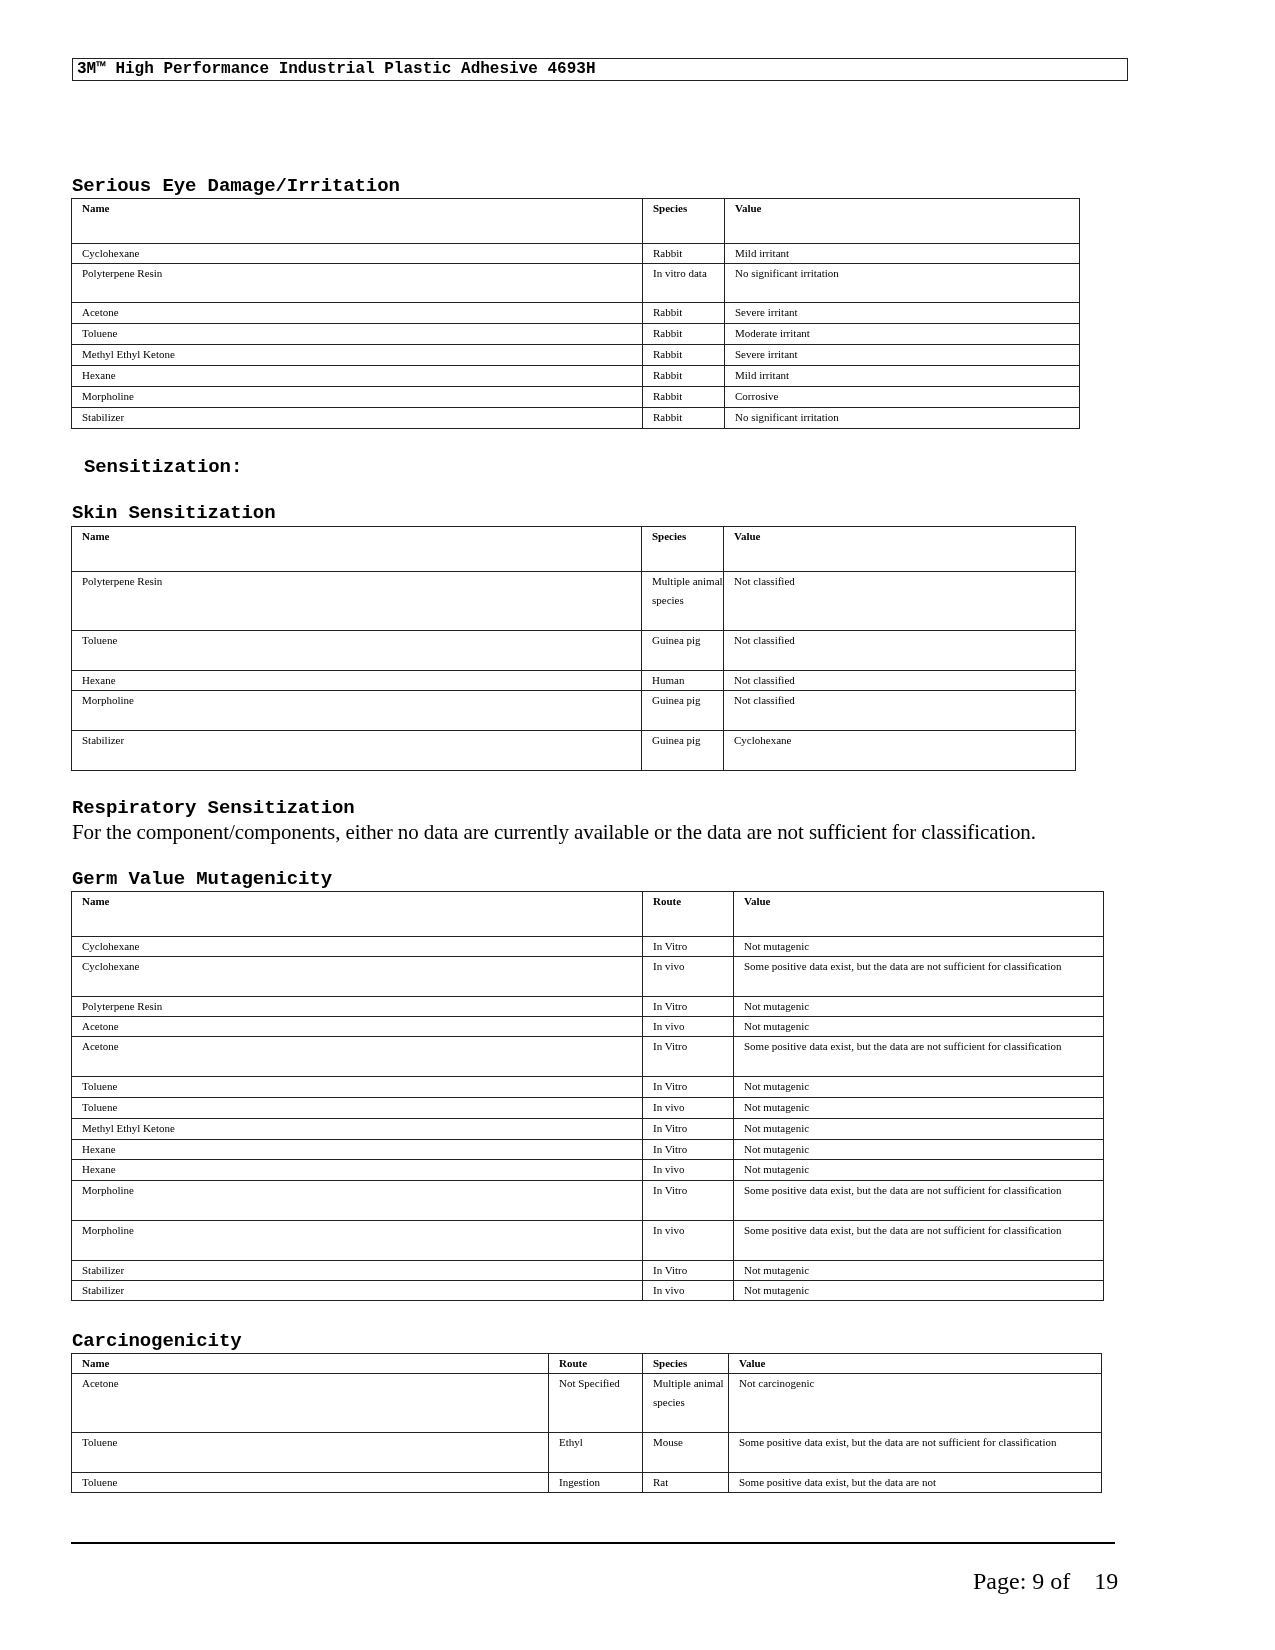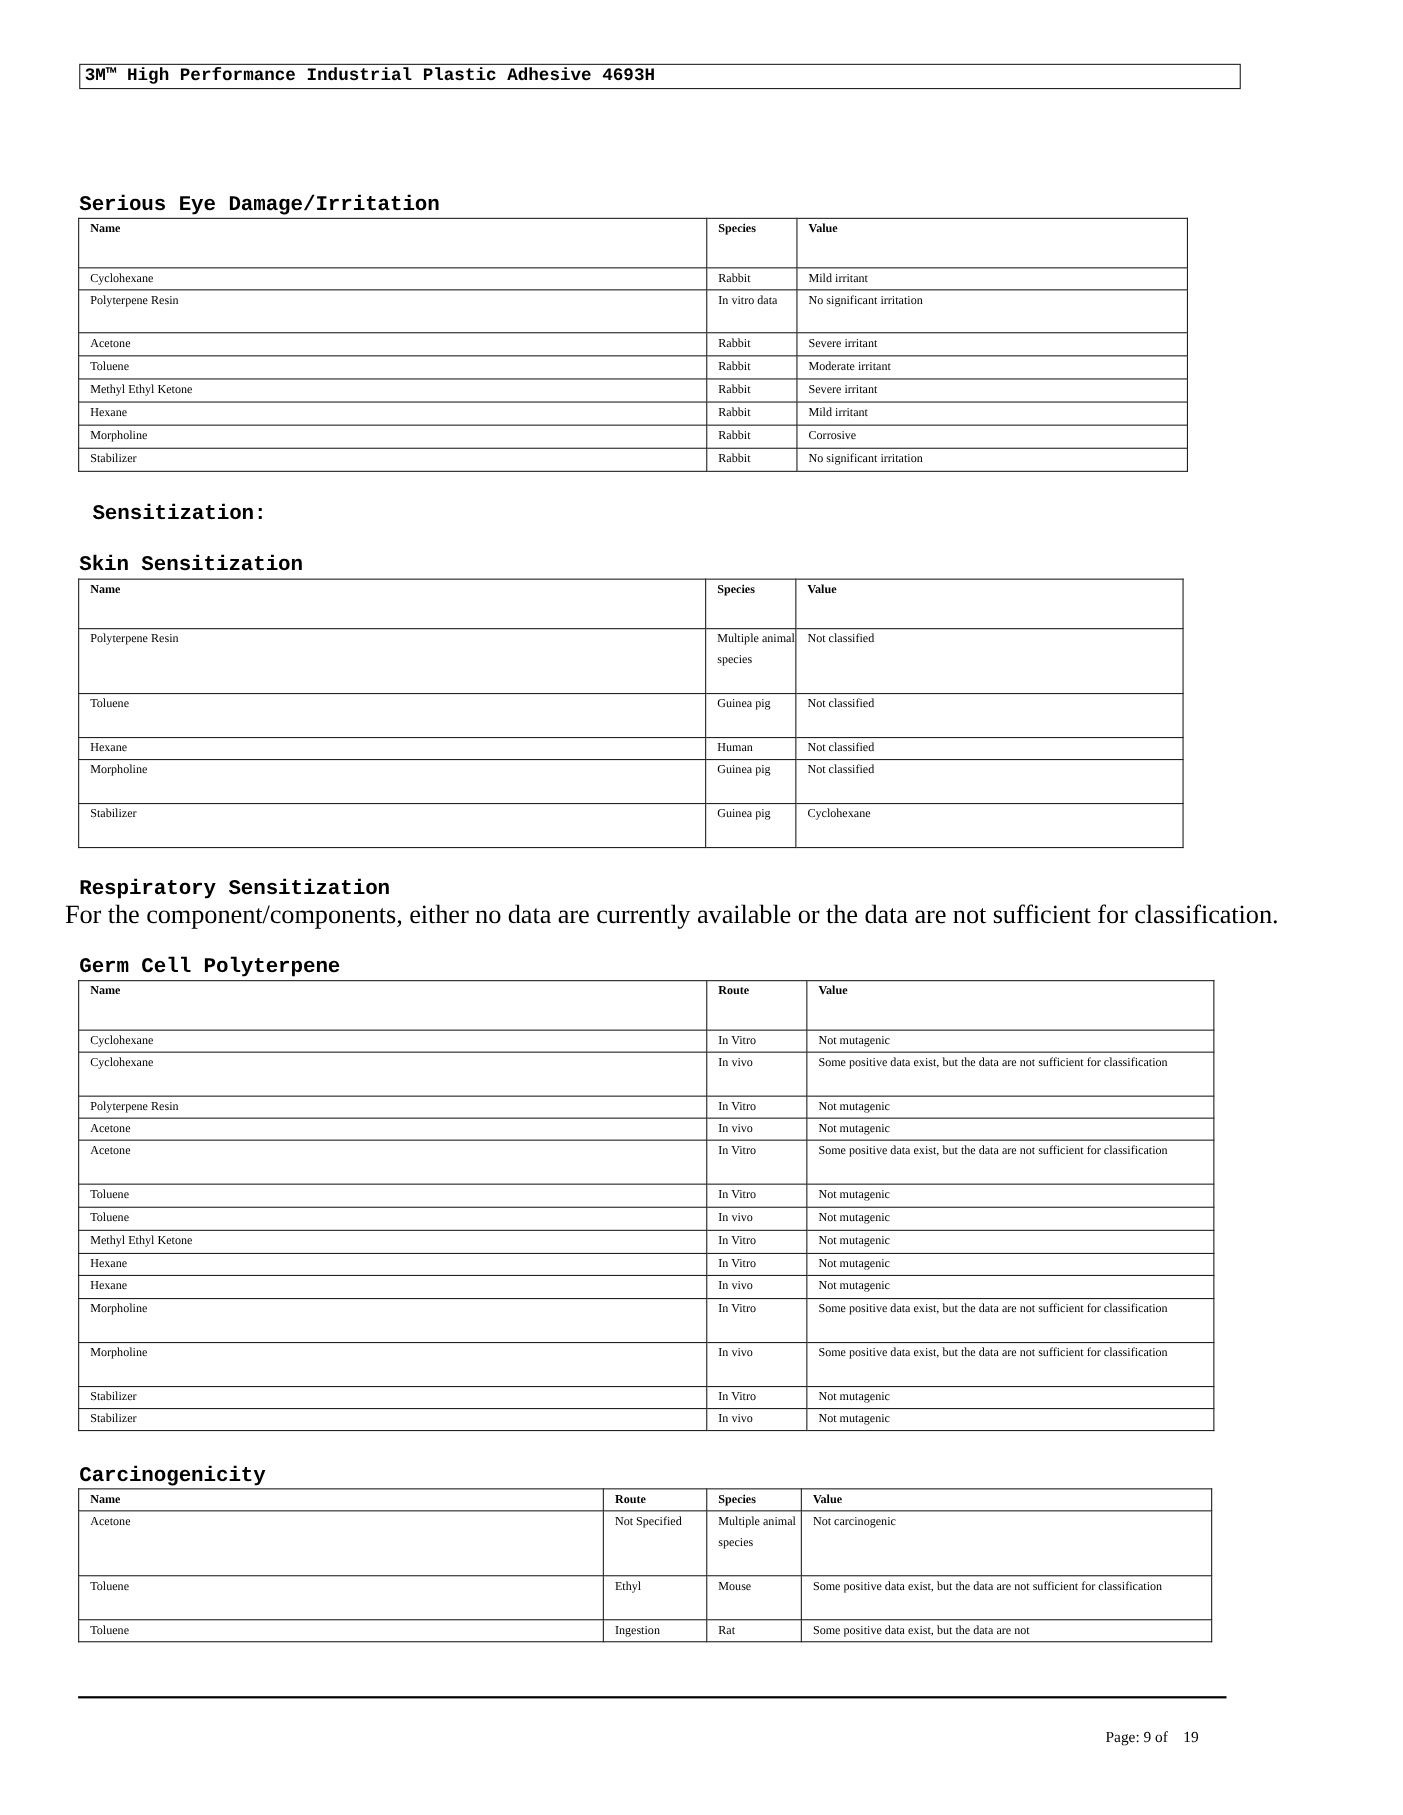--- a/index.html
+++ b/index.html
@@ -11,36 +11,36 @@
     position: absolute; left: 72px; top: 58px; width: 1050px; height: 21px;
     border: 1.5px solid #222; box-sizing: content-box;
     font-weight: bold; font-size: 16px; line-height: 21px; padding-left: 4px; font-family: Liberation Mono, monospace;
   }
   .sec-title {
     position: absolute; left: 72px; font-weight: bold; font-size: 19px; line-height: 20px;
     letter-spacing: -0.1px;
     font-family: Liberation Mono, monospace;
   }
   .para {
-    position: absolute; left: 59px; font-size: 24px; line-height: 20px; letter-spacing: -0.1px;
+    position: absolute; left: 72px; font-size: 21px; line-height: 20px; letter-spacing: -0.1px;
   }
   table.t {
     position: absolute; left: 71px; border-collapse: collapse; table-layout: fixed;
     font-size: 11px; line-height: 19px;
   }
   table.t td, table.t th {
     border: 1.5px solid #222; vertical-align: top; padding: 0 0 0 10px; text-align: left;
     font-weight: normal; overflow: hidden;
   }
   table.t th { font-weight: bold; }
   .footer-line {
     position: absolute; left: 71px; top: 1542px; width: 1044px; height: 0; border-top: 2px solid #000;
   }
   .page-num {
-    position: absolute; left: 1005px; top: 1569px; font-size: 14px; line-height: 24px;
+    position: absolute; left: 973px; top: 1569px; font-size: 24px; line-height: 24px;
     white-space: pre;
   }
 </style>
 </head>
 <body>
 
 <div class="hdr-box">3M™ High Performance Industrial Plastic Adhesive 4693H</div>
 
 <div class="sec-title" style="top:176px;">Serious Eye Damage/Irritation</div>
 <table class="t" style="top:198px; width:1008px;">
@@ -136,21 +136,21 @@
         <td>Stabilizer</td>
         <td>Guinea pig</td>
         <td>Cyclohexane</td>
       </tr>
 </tbody>
   </table>
 
 <div class="sec-title" style="top:798px;">Respiratory Sensitization</div>
 <div class="para" style="top:822px;">For the component/components, either no data are currently available or the data are not sufficient for classification.</div>
 
-<div class="sec-title" style="top:869px;">Germ Cell Polyterpene</div>
+<div class="sec-title" style="top:869px;">Germ Value Mutagenicity</div>
 <table class="t" style="top:891px; width:1032px;">
   <colgroup>
       <col style="width:571px">
       <col style="width:91px">
       <col style="width:370px">
     </colgroup>
   <tbody>
       <tr style="height:45px">
     <th>Name</th>
     <th>Route</th>

